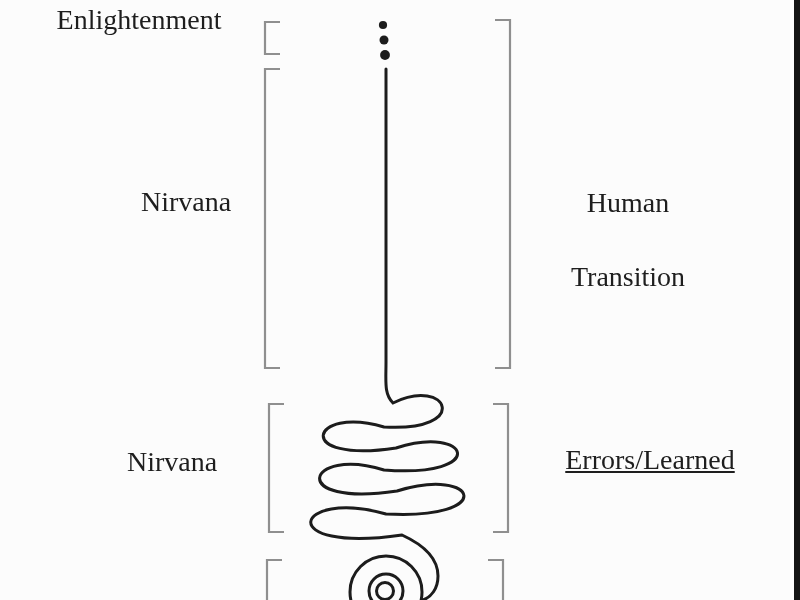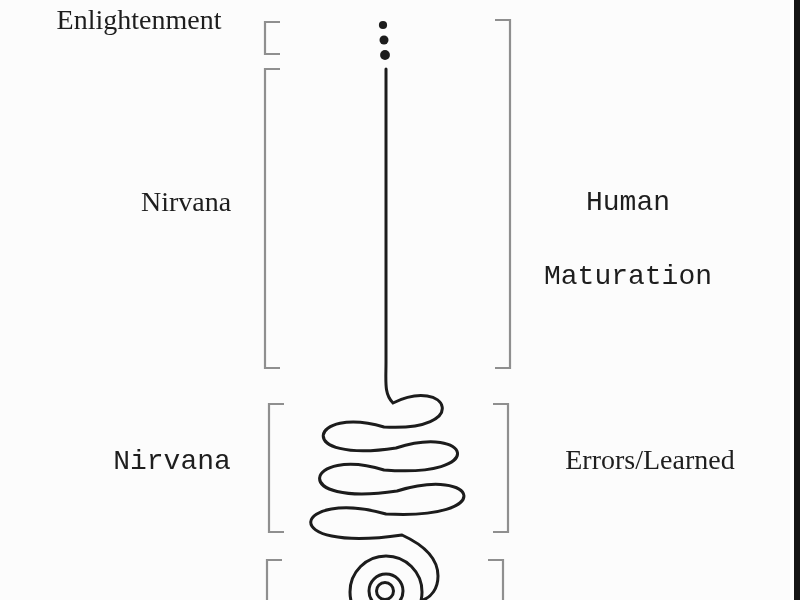--- a/index.html
+++ b/index.html
@@ -27,26 +27,26 @@
   .lbl {
     position: absolute;
     transform: translateX(-50%);
     color: #1e1e1e;
     font-size: 28px;
     text-align: center;
     white-space: nowrap;
     line-height: 31px;
     user-select: none;
   }
-  .lbl.multiline { line-height: 37px; white-space: pre-line; font-family: Liberation Mono, monospace; }
+  .lbl.multiline { line-height: 37px; white-space: pre-line; }
   .lbl-enlightenment { left: 139px; top: 4px; }
   .lbl-nirvana       { left: 186px; top: 186px; }
   .lbl-maturation    { left: 628px; top: 147px; }
   .lbl-transition    { left: 172px; top: 406px; line-height: 38px; }
-  .lbl-errors        { left: 650px; top: 444px; }
+  .lbl-errors        { left: 650px; top: 444px; text-decoration: underline; }
   .edge-bar {
     position: absolute;
     right: 0;
     top: 0;
     width: 6px;
     height: 600px;
     background: #141414;
   }
 </style>
 </head>
@@ -93,21 +93,21 @@
       <path d="M 488 560 L 503 560 L 503 600"></path>
     </g>
   </svg>
 
   <div class="lbl lbl-enlightenment">Enlightenment</div>
 
   <div class="lbl lbl-nirvana">Nirvana</div>
 
   <div class="lbl multiline lbl-maturation">
     <div>Human</div>
-    <div>Maturation</div>
+    <div>Transition</div>
   </div>
 
   <div class="lbl multiline lbl-transition">
     <div>Nirvana</div>
   </div>
 
   <div class="lbl lbl-errors">Errors/Learned</div>
 
   <div class="edge-bar"></div>
 </div>

